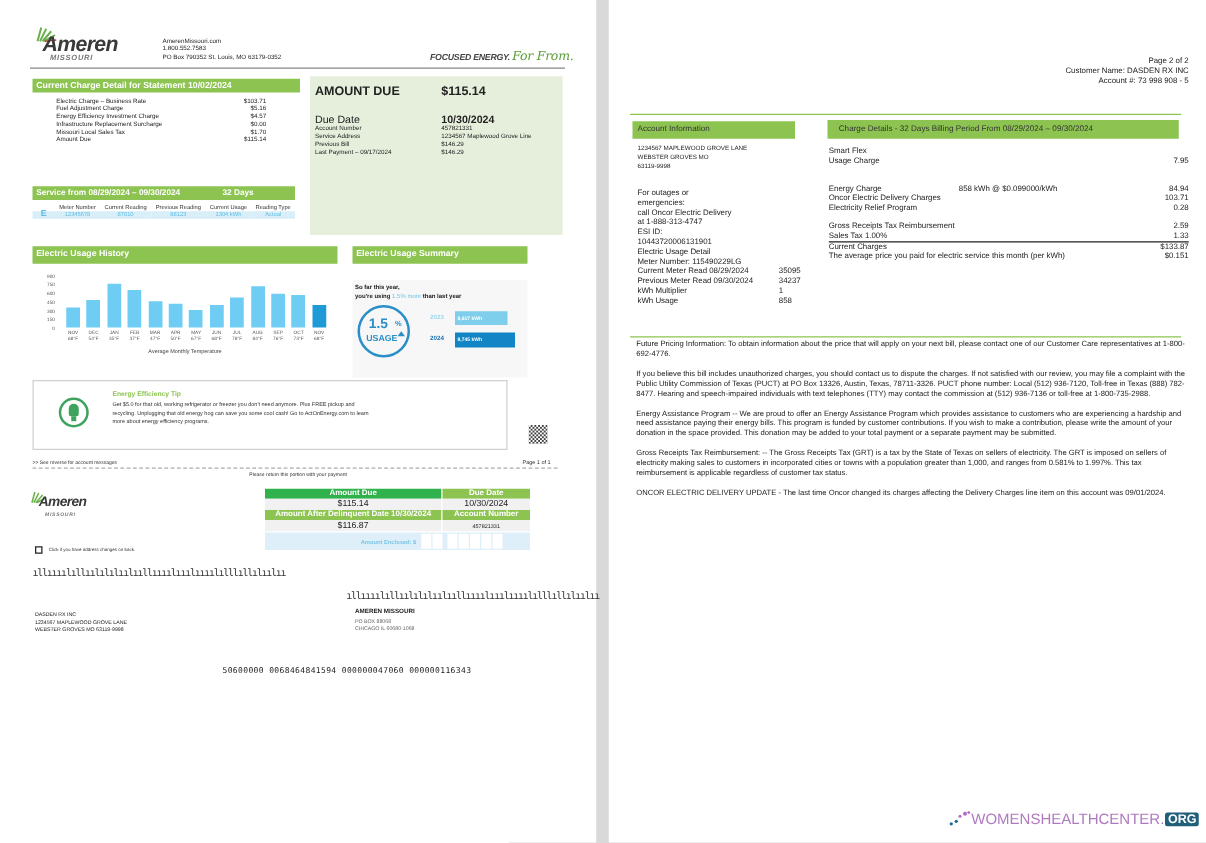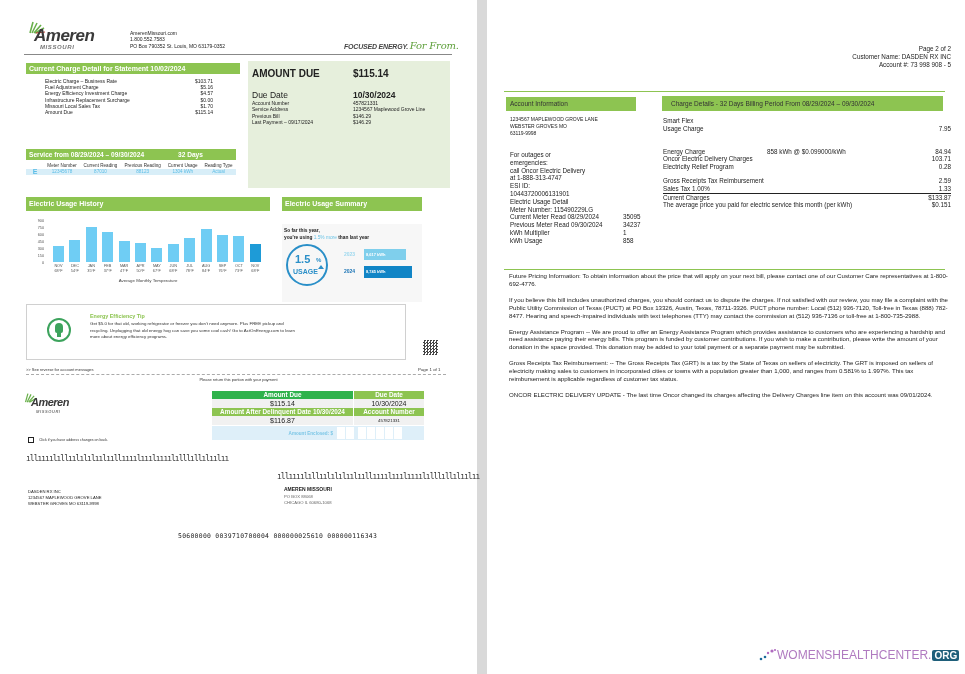--- a/index.html
+++ b/index.html
@@ -276,21 +276,21 @@
     <div>WEBSTER GROVES MO 63119-9998</div>
   </div>
 
   <div class="abs barcode" style="left:277px;top:472px;">ıllıııılıllıılılılıılııllıııılııılıııılılllıllılıılıı</div>
   <div class="abs" style="left:284px;top:486px;font-size:5px;font-weight:bold;color:#222;">AMEREN MISSOURI</div>
   <div class="abs" style="left:284px;top:494px;font-size:4.2px;line-height:6px;color:#666;">
     <div>PO BOX 88068</div>
     <div>CHICAGO IL 60680-1068</div>
   </div>
 
-  <div class="abs" style="left:178px;top:532px;font-family:'DejaVu Sans Mono',monospace;font-size:6.4px;color:#222;letter-spacing:0.3px;">50600000 0039710700004 000000025610 000000116343</div>
+  <div class="abs" style="left:178px;top:532px;font-family:'DejaVu Sans Mono',monospace;font-size:6.4px;color:#222;letter-spacing:0.3px;">50600000 0068464841594 000000047060 000000116343</div>
 </div>
 
 <div class="page" id="page2">
   <div class="abs p2" style="right:14px;top:45px;text-align:right;">
     <div>Page 2 of 2</div>
     <div>Customer Name: DASDEN RX INC</div>
     <div>Account #: 73 998 908 - 5</div>
   </div>
 
   <div class="abs" style="left:17px;top:91px;width:441px;height:1px;background:#8dc451;"></div>

